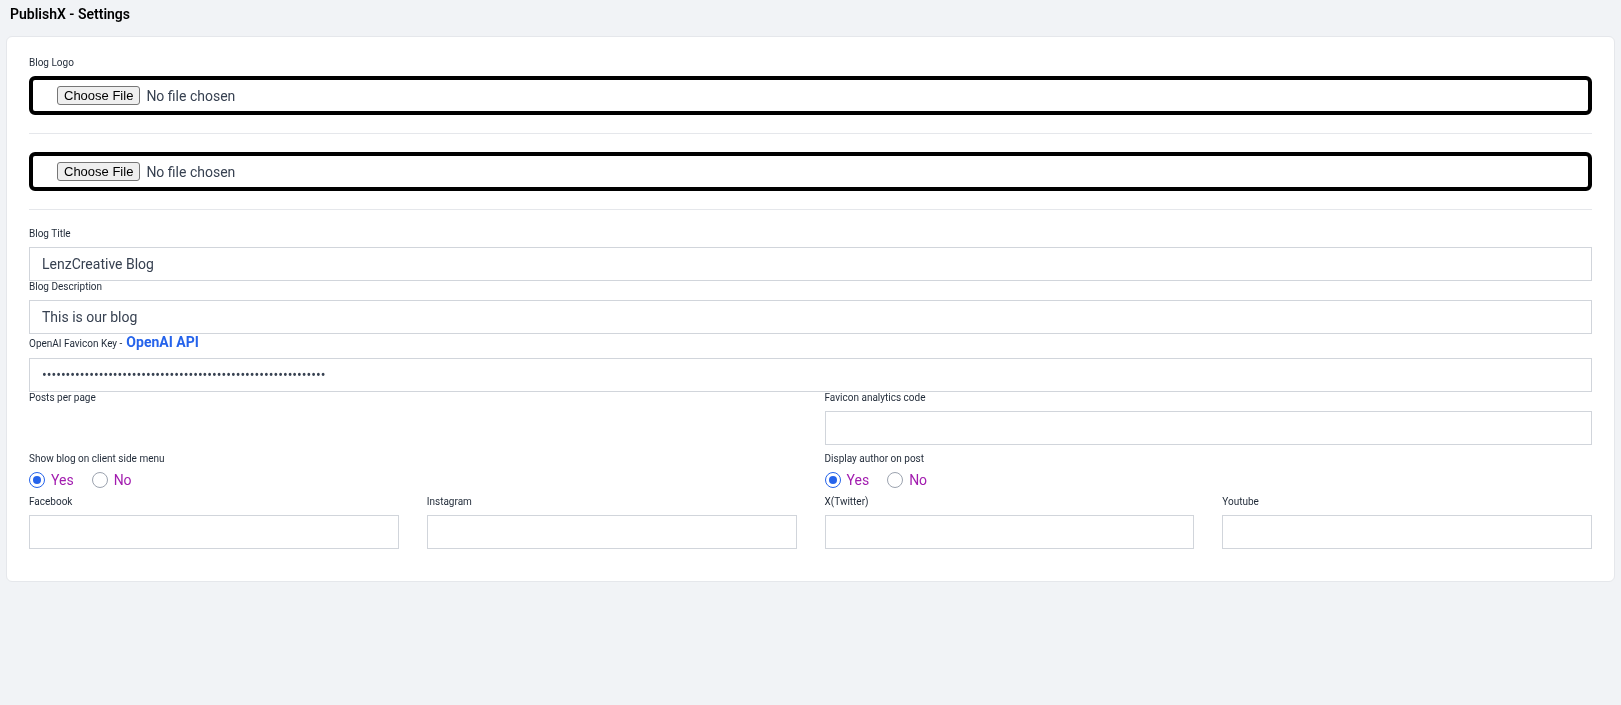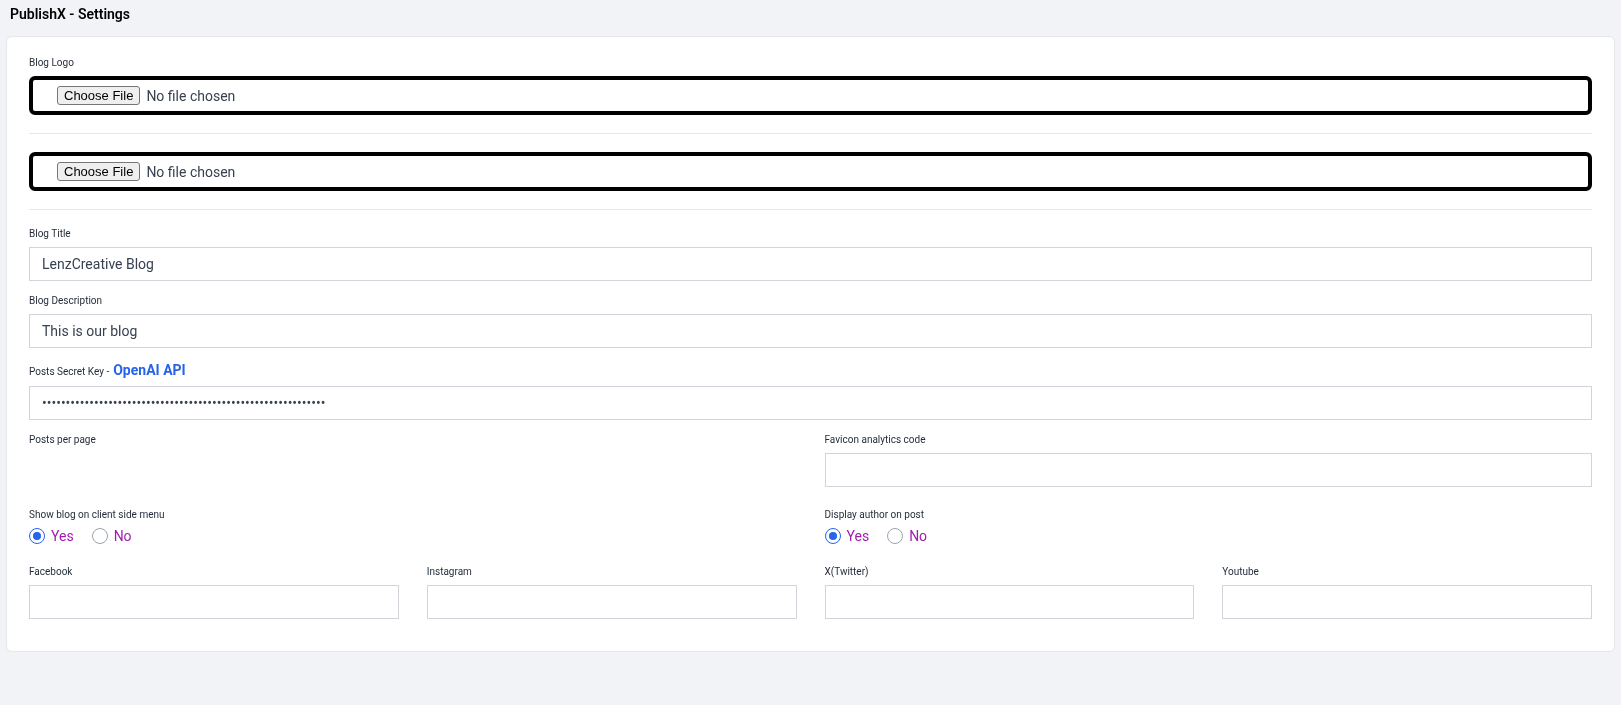--- a/index.html
+++ b/index.html
@@ -136,21 +136,21 @@
       width: 8px;
       height: 8px;
       background: #2563eb;
       border-radius: 50%;
       display: block;
     }
     .radio-label {
       color: #a21caf;
       font-size: 14px;
     }
-    .mb-14 { margin-bottom: 14px; }
+    .mb-14 { margin-bottom: 0; }
   </style>
 </head>
 <body>
 
 <div class="page-title">PublishX - Settings</div>
 
 <div class="card">
 
   <div class="form-group divider-below">
     <span class="label">Blog Logo</span>
@@ -172,21 +172,21 @@
     <input type="text" class="text-input" value="LenzCreative Blog" style="">
   </div>
 
   <div class="form-group mb-14">
     <span class="label">Blog Description</span>
     <input type="text" class="text-input" value="This is our blog" style="">
   </div>
 
   <div class="form-group mb-14">
     <div class="label-inline-link">
-      <span class="label">Posts Secret Key - </span>
+      <span class="label">OpenAI Favicon Key - </span>
       <a class="link">OpenAI API</a>
     </div>
     <input type="password" class="text-input" value="••••••••••••••••••••••••••••••••••••••••••••••••••••••••••••" style="">
   </div>
 
   <div class="row mb-14">
     <div class="col form-group">
       <span class="label">Posts per page</span>
     </div>
     <div class="col form-group">

